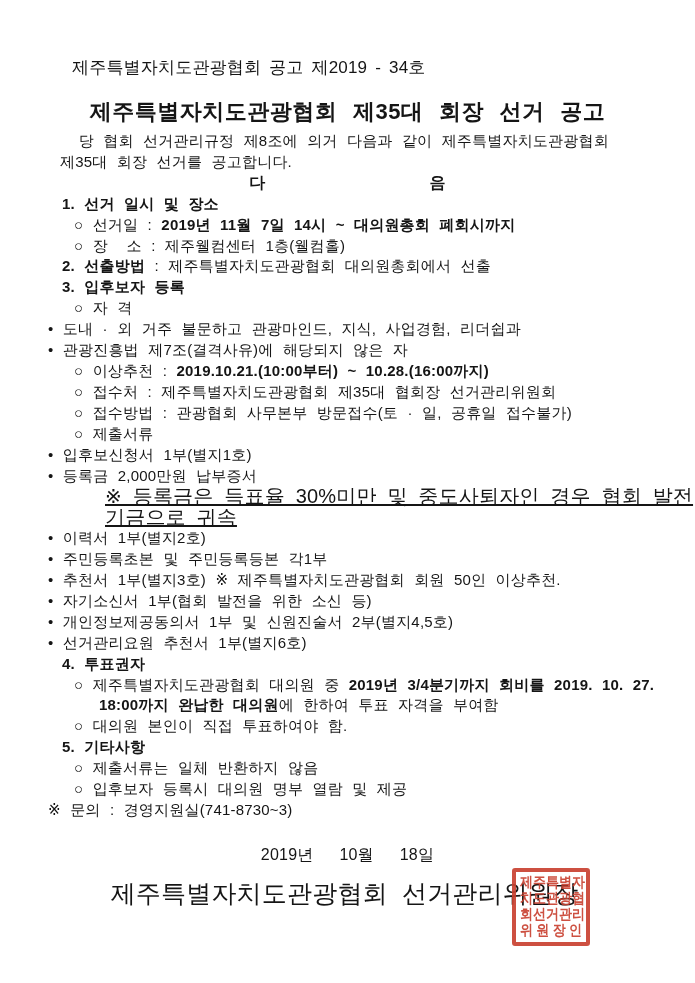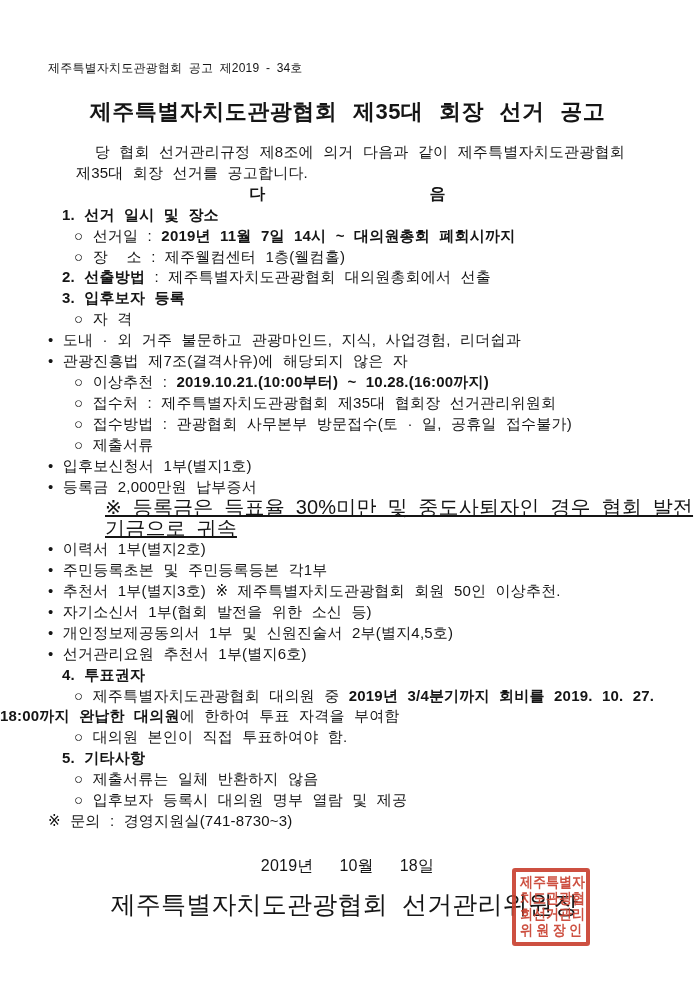--- a/index.html
+++ b/index.html
@@ -15,43 +15,43 @@
     overflow:hidden;
   }
   .line{
     white-space:pre-wrap;
     font-size:15px;
     line-height:20.9px;
     word-spacing:5px;
     letter-spacing:0.2px;
   }
   .notice-no{
-    font-size:12px;
+    font-size:17px;
     line-height:16px;
-    padding-left:48px;
+    padding-left:72px;
     word-spacing:3px;
   }
   .title{
     margin:22px 0 0 0;
     font-size:22px;
     line-height:28px;
     font-weight:bold;
     text-align:center;
     word-spacing:9px;
     letter-spacing:0.5px;
     white-space:pre-wrap;
   }
-  .intro{margin-top:16px;padding:0 40px 0 76px;}
+  .intro{margin-top:5px;padding:0 40px 0 60px;}
   .daum{
     text-align:center;
     font-size:16px;
   }
   .lv0{padding-left:62px;}
   .lv1{padding-left:74px;}
-  .lv1b{}
+  .lv1b{padding-left:99px;}
   .lv2{padding-left:48px;}
   .lv2b{padding-left:113px;}
   .lv2n{padding-left:105px;}
   .b{font-weight:bold;}
   .note{font-size:20px;text-decoration:underline;}
   .date-line{
     margin-top:24px;
     text-align:center;
     font-size:16px;
     word-spacing:4px;

